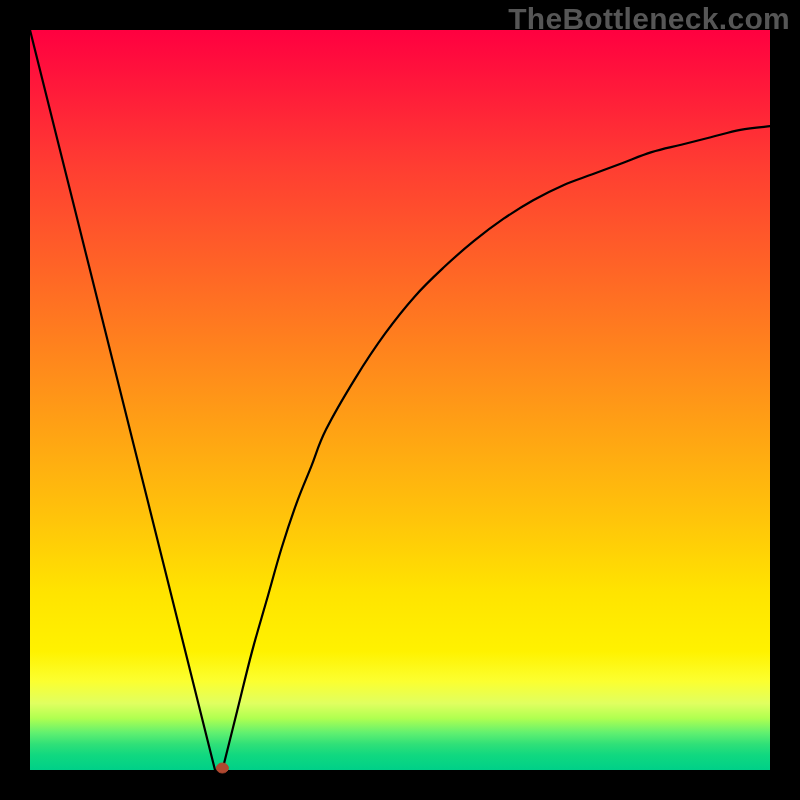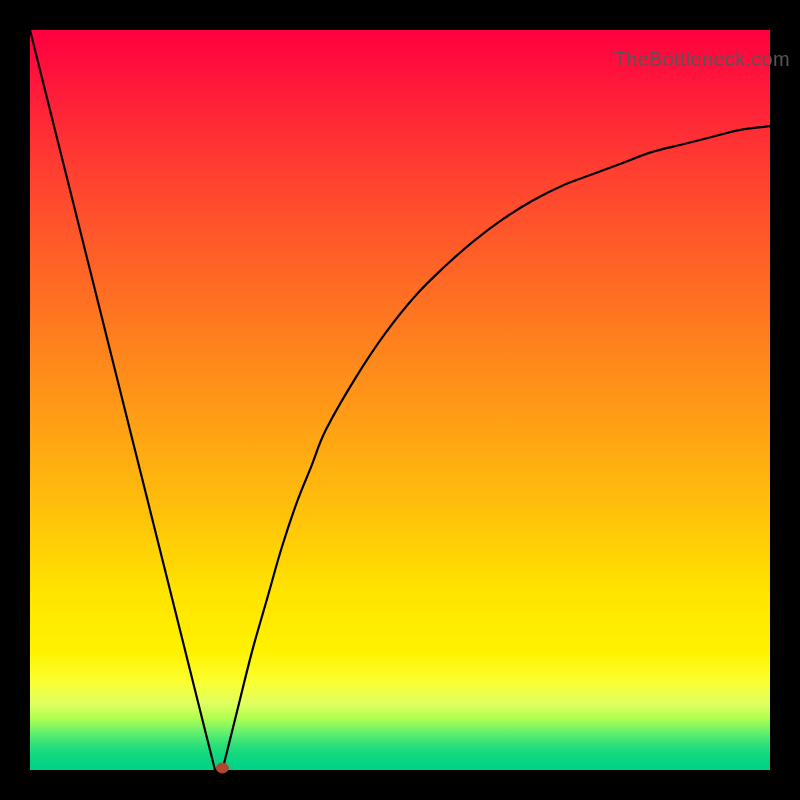--- a/index.html
+++ b/index.html
@@ -15,25 +15,24 @@
     position: relative;
     width: 800px;
     height: 800px;
     background: #000;
   }
   .watermark {
     position: absolute;
     top: 2px;
     right: 10px;
     color: #565656;
-    font-size: 20px;
-    font-weight: 400;
+    font-size: 30px;
+    font-weight: 700;
     letter-spacing: 0.3px;
     z-index: 5;
-    margin-top: 46px;
   }
   .plot-area {
     position: absolute;
     left: 30px;
     top: 30px;
     width: 740px;
     height: 740px;
     
     background: linear-gradient(
       to bottom,

